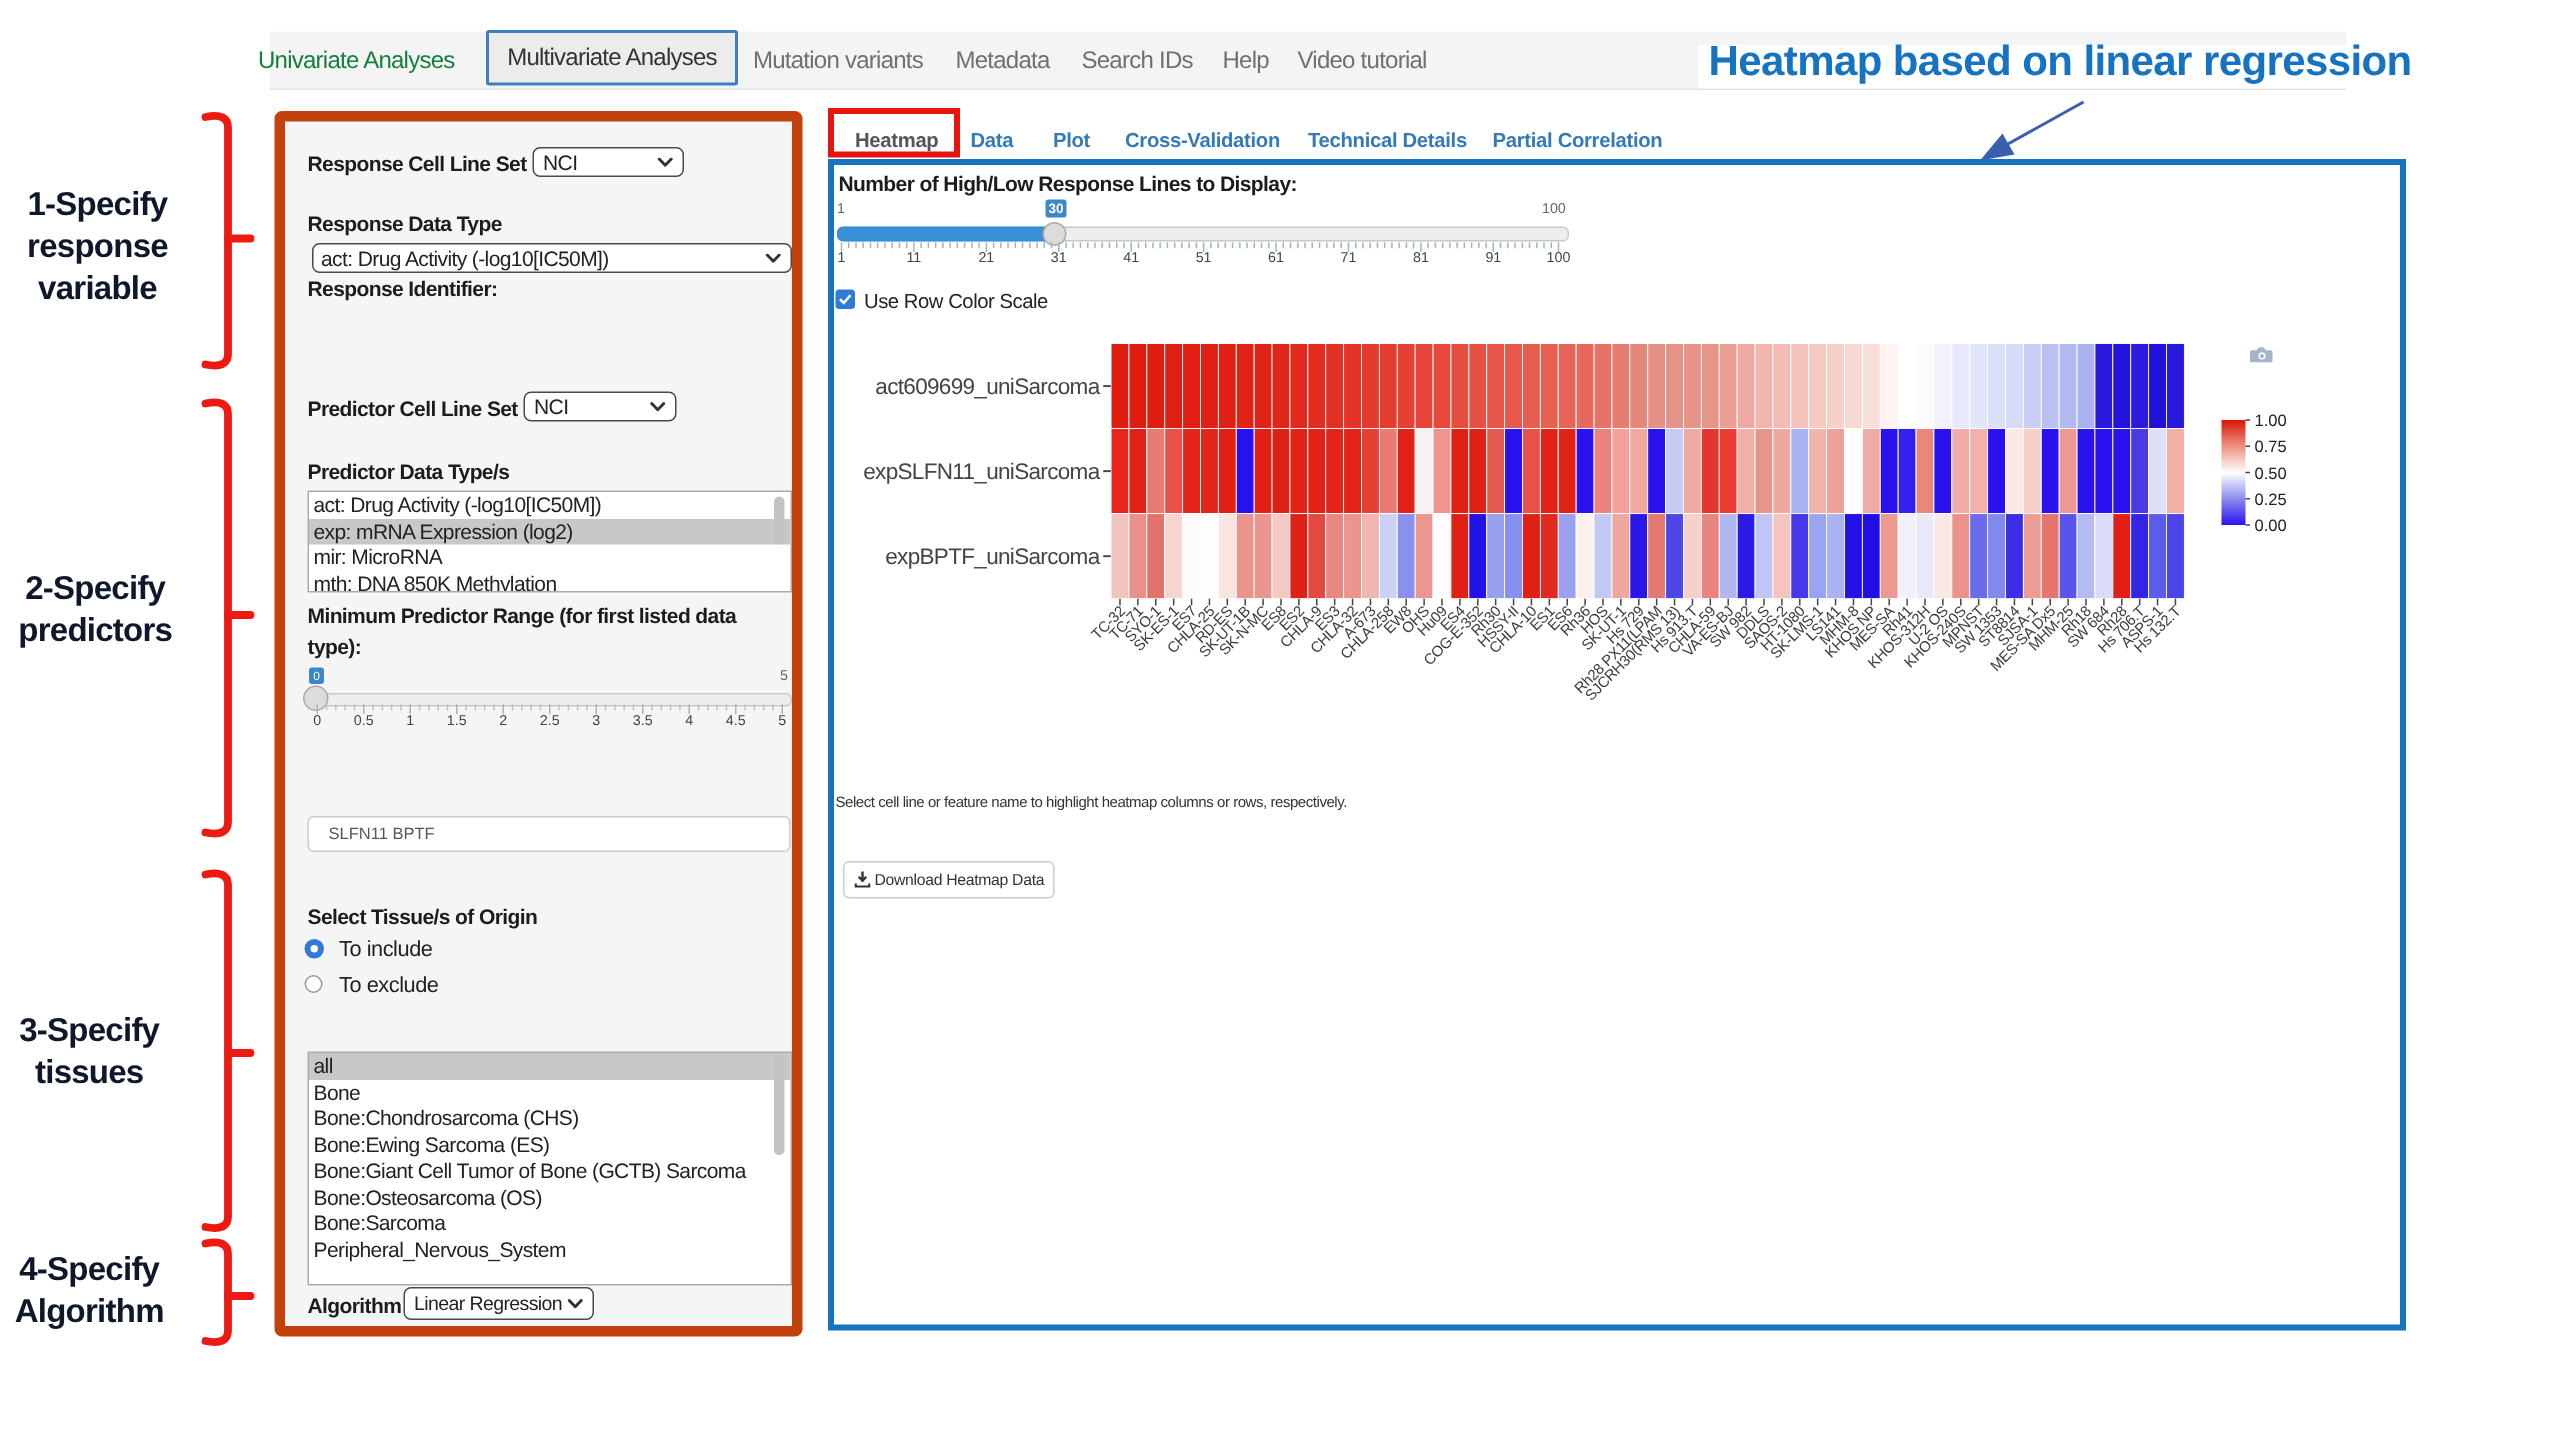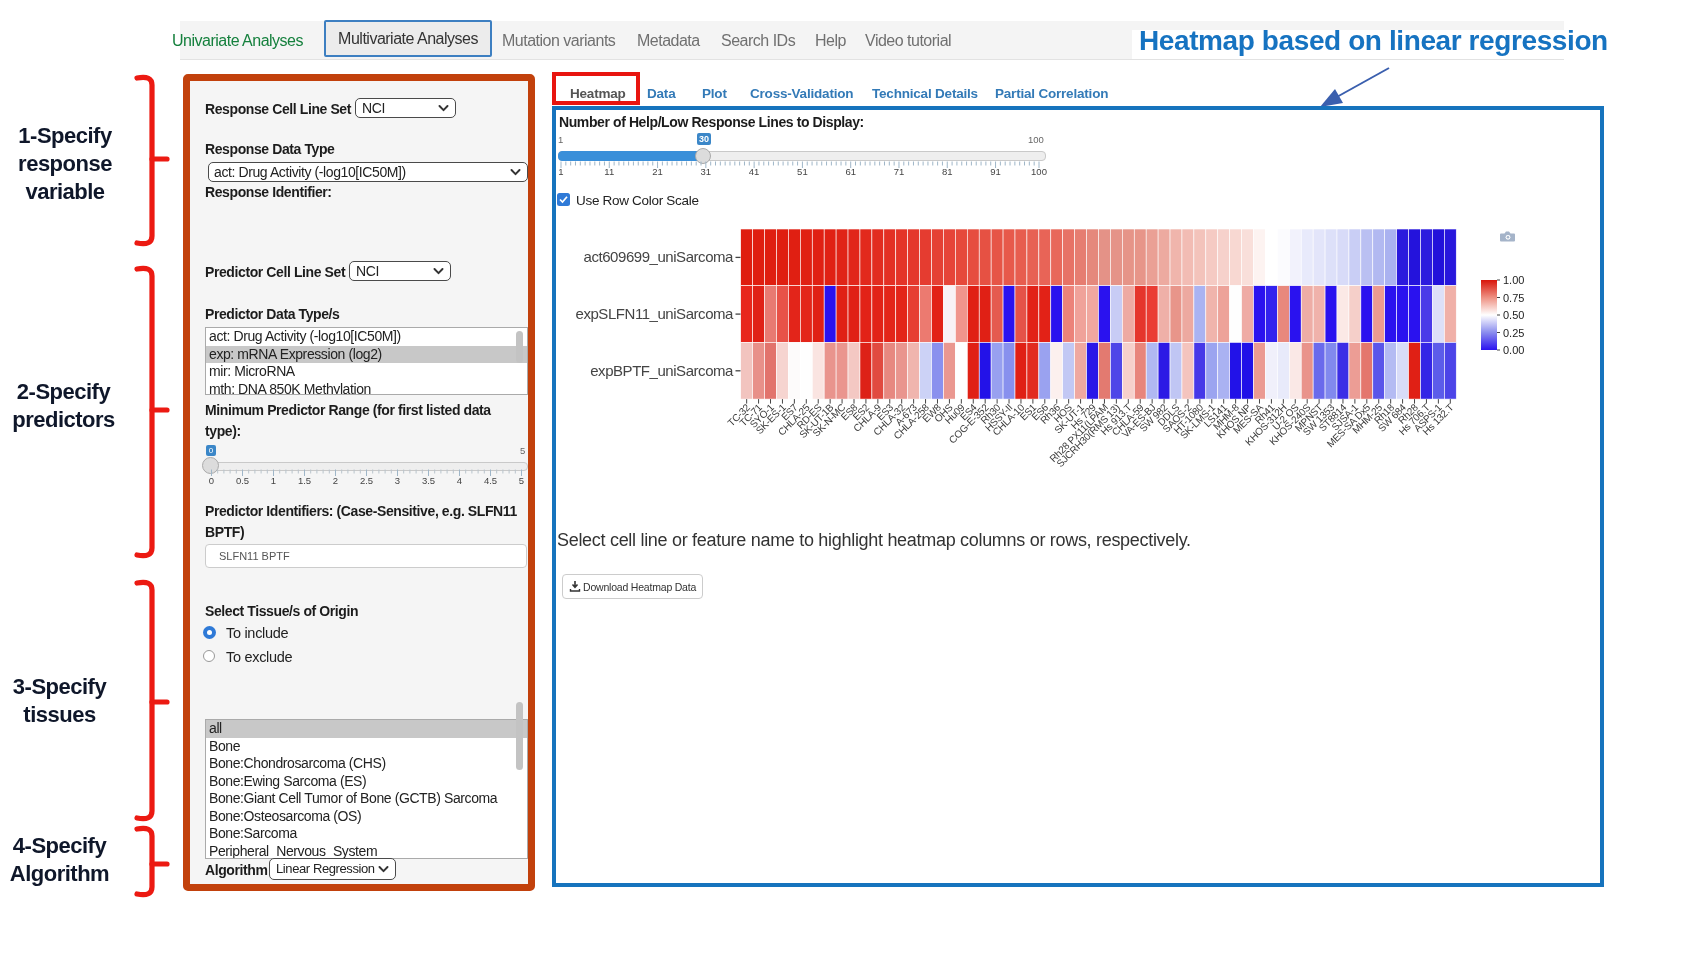--- a/index.html
+++ b/index.html
@@ -136,31 +136,30 @@
 <text x="100.50" y="14.5" text-anchor="middle" font-size="9.5" fill="#444">1.5</text>
 <text x="131.50" y="14.5" text-anchor="middle" font-size="9.5" fill="#444">2</text>
 <text x="162.50" y="14.5" text-anchor="middle" font-size="9.5" fill="#444">2.5</text>
 <text x="193.50" y="14.5" text-anchor="middle" font-size="9.5" fill="#444">3</text>
 <text x="224.50" y="14.5" text-anchor="middle" font-size="9.5" fill="#444">3.5</text>
 <text x="255.50" y="14.5" text-anchor="middle" font-size="9.5" fill="#444">4</text>
 <text x="286.50" y="14.5" text-anchor="middle" font-size="9.5" fill="#444">4.5</text>
 <text x="317.50" y="14.5" text-anchor="middle" font-size="9.5" fill="#444">5</text>
 </svg>
 
-  <div class="b" style="left:15px;top:420px;width:335px;line-height:21.4px">Predictor Identifiers: (Case-Sensitive, e.g. SLFN11 BPTF)</div>
   <div class="inp" style="left:15px;top:463px;width:322px;height:24px;line-height:23px;padding-left:13px">SLFN11 BPTF</div>
 
   <div class="b" style="left:15px;top:522px">Select Tissue/s of Origin</div>
   <div class="abs" style="left:13px;top:545px;width:13px;height:13px;border-radius:50%;background:#2f7ad7"></div>
   <div class="abs" style="left:17px;top:549px;width:5px;height:5px;border-radius:50%;background:#fff"></div>
   <div class="abs" style="left:36px;top:544px;font-size:14.5px;letter-spacing:-0.3px;color:#222">To include</div>
   <div class="abs" style="left:13px;top:569px;width:12px;height:12px;border-radius:50%;background:#fff;border:1px solid #999"></div>
   <div class="abs" style="left:36px;top:568px;font-size:14.5px;letter-spacing:-0.3px;color:#222">To exclude</div>
 
-  <div class="lbx" style="left:15px;top:638px;width:323px;height:140px">
+  <div class="lbx" style="left:15px;top:620px;width:323px;height:156px">
     <div style="background:#c8c8c8">all</div>
     <div>Bone</div>
     <div>Bone:Chondrosarcoma (CHS)</div>
     <div>Bone:Ewing Sarcoma (ES)</div>
     <div>Bone:Giant Cell Tumor of Bone (GCTB) Sarcoma</div>
     <div>Bone:Osteosarcoma (OS)</div>
     <div>Bone:Sarcoma</div>
     <div>Peripheral_Nervous_System</div>
   </div>
   <div class="abs" style="left:326px;top:621px;width:7px;height:68px;background:#c3c3c3;border-radius:4px"></div>
@@ -174,21 +173,21 @@
 <div class="tab" style="left:570px;color:#555">Heatmap</div>
 <div class="tab" style="left:647px">Data</div>
 <div class="tab" style="left:702px">Plot</div>
 <div class="tab" style="left:750px">Cross-Validation</div>
 <div class="tab" style="left:872px">Technical Details</div>
 <div class="tab" style="left:995px">Partial Correlation</div>
 <div class="abs" style="left:552px;top:72px;width:88px;height:33px;border:4px solid #e8150f"></div>
 
 <div class="abs" style="left:552px;top:106px;width:1052px;height:781px;border:4px solid #1673bd"></div>
 
-<div class="b" style="left:559px;top:114px">Number of Help/Low Response Lines to Display:</div>
+<div class="b" style="left:559px;top:114px">Number of High/Low Response Lines to Display:</div>
 <div class="abs" style="left:558px;top:134px;font-size:9.5px;color:#666">1</div>
 <div class="abs" style="left:1028px;top:134px;font-size:9.5px;color:#666">100</div>
 <div class="abs" style="left:697px;top:133px;width:14px;height:12px;background:#3b87c8;border-radius:2px;color:#fff;font-size:9px;font-weight:bold;text-align:center;line-height:12px">30</div>
 <div class="abs" style="left:558px;top:151px;width:488px;height:10px;background:#eee;border:1px solid #c9c9c9;border-radius:4px"></div>
 <div class="abs" style="left:558px;top:151px;width:145px;height:10px;background:#3a8fd9;border:1px solid #3a8fd9;border-radius:4px 0 0 4px"></div>
 <div class="abs" style="left:695px;top:148px;width:16px;height:16px;background:#dcdcdc;border:1px solid #aaa;border-radius:50%"></div>
 <svg style="position:absolute;left:550px;top:161px" width="510" height="22" font-family="Liberation Sans, sans-serif">
 <line x1="11.00" y1="0.5" x2="11.00" y2="7.0" stroke="#9fb6c8" stroke-width="1"></line>
 <line x1="15.83" y1="0.5" x2="15.83" y2="4.5" stroke="#9fb6c8" stroke-width="1"></line>
 <line x1="20.66" y1="0.5" x2="20.66" y2="4.5" stroke="#9fb6c8" stroke-width="1"></line>
@@ -633,20 +632,20 @@
 <text x="1503" y="319.0" font-size="11" fill="#222">0.50</text>
 <line x1="1497" y1="332.5" x2="1500" y2="332.5" stroke="#444" stroke-width="1"></line>
 <text x="1503" y="336.5" font-size="11" fill="#222">0.25</text>
 <line x1="1497" y1="350.0" x2="1500" y2="350.0" stroke="#444" stroke-width="1"></line>
 <text x="1503" y="354.0" font-size="11" fill="#222">0.00</text>
 <path d="M1501 233.5 h3.5 l1.5 -2 h3 l1.5 2 h3.5 a1 1 0 0 1 1 1 v6 a1 1 0 0 1 -1 1 h-13 a1 1 0 0 1 -1 -1 v-6 a1 1 0 0 1 1 -1 z" fill="#a5b4c9"></path>
 <circle cx="1508" cy="237.3" r="2.4" fill="#ffffff"></circle>
     <circle cx="1508" cy="237.3" r="1.3" fill="#a5b4c9"></circle>
 </svg>
 
-<div class="abs" style="left:557px;top:530px;font-size:18px;letter-spacing:-0.3px;color:#333">Select cell line or feature name to highlight heatmap columns or rows, respectively.</div>
+<div class="abs" style="left:557px;top:530px;font-size:10px;letter-spacing:-0.3px;color:#333">Select cell line or feature name to highlight heatmap columns or rows, respectively.</div>
 
 <div class="abs" style="left:562px;top:574px;width:141px;height:25px;background:#fff;border:1px solid #ccc;border-radius:4px"></div>
 <svg class="abs" style="left:569px;top:580px" width="12" height="12">
     <path d="M6 1 v6 M3.5 4.5 L6 7.2 L8.5 4.5" stroke="#333" stroke-width="1.6" fill="none"></path>
     <path d="M1.5 9 v2 h9 v-2" stroke="#333" stroke-width="1.4" fill="none"></path>
   </svg>
 <div class="abs" style="left:583px;top:581px;font-size:10.5px;letter-spacing:-0.2px;color:#333">Download Heatmap Data</div>
 
 </body></html>

